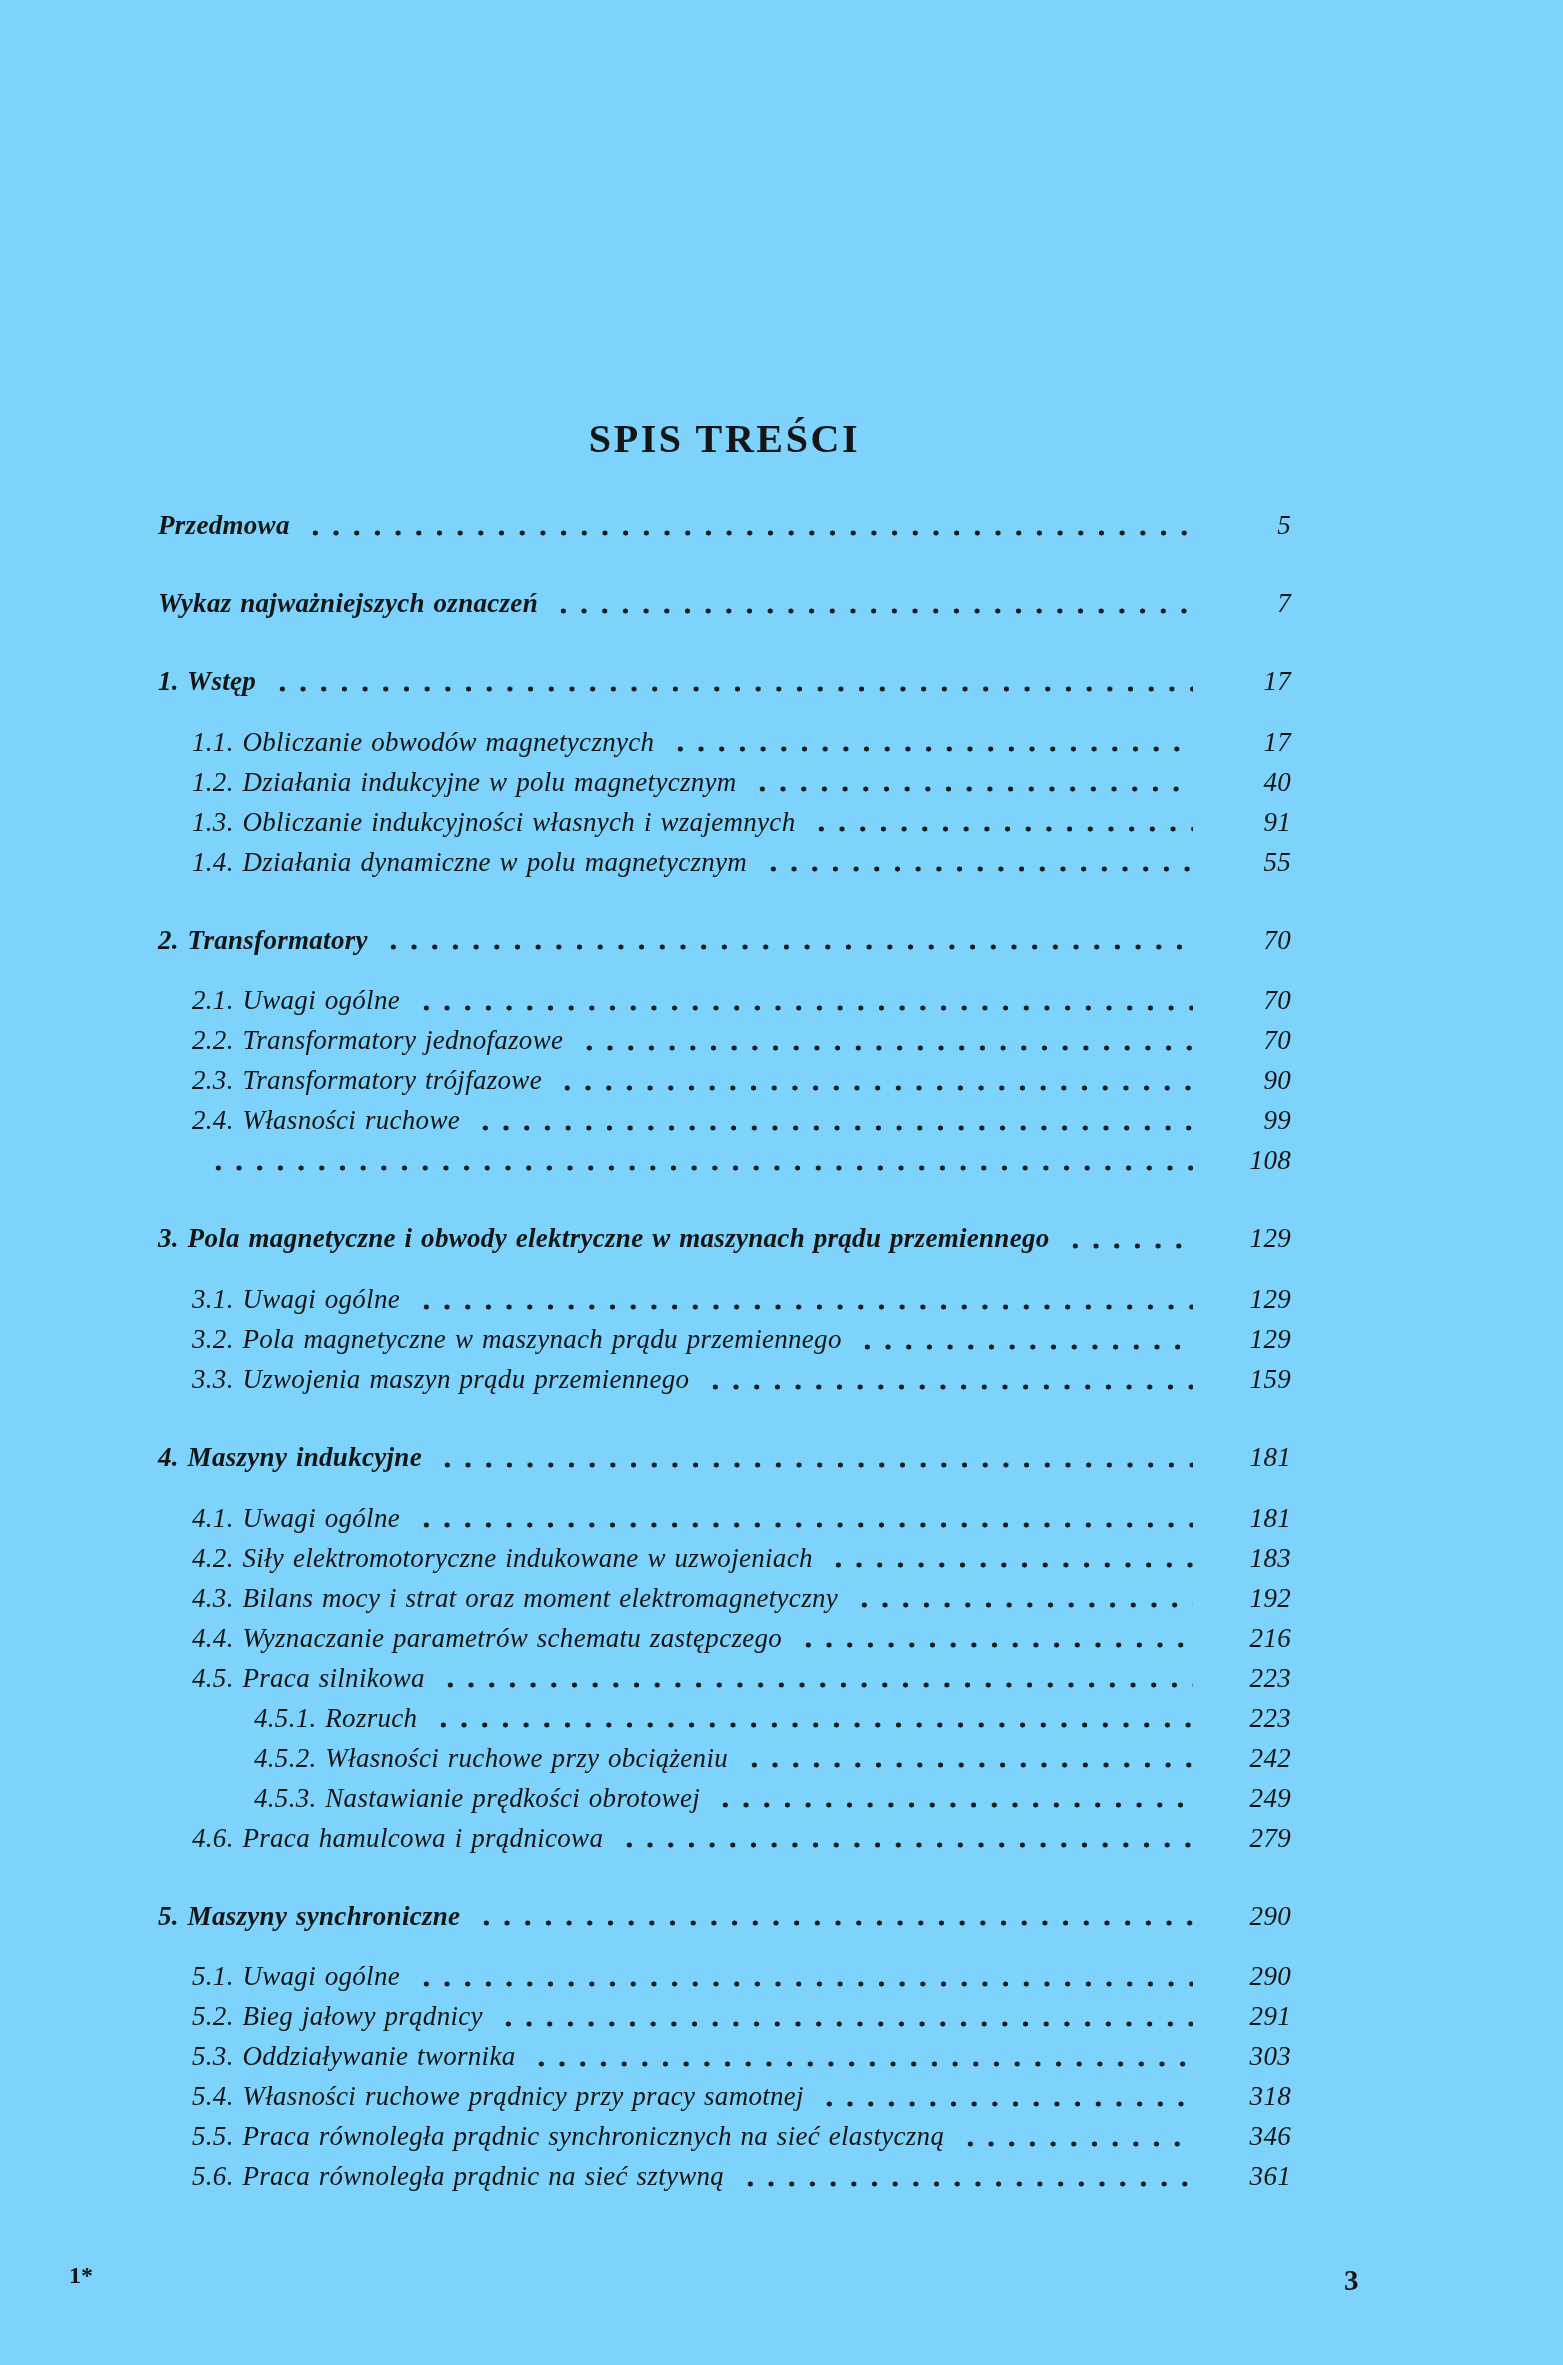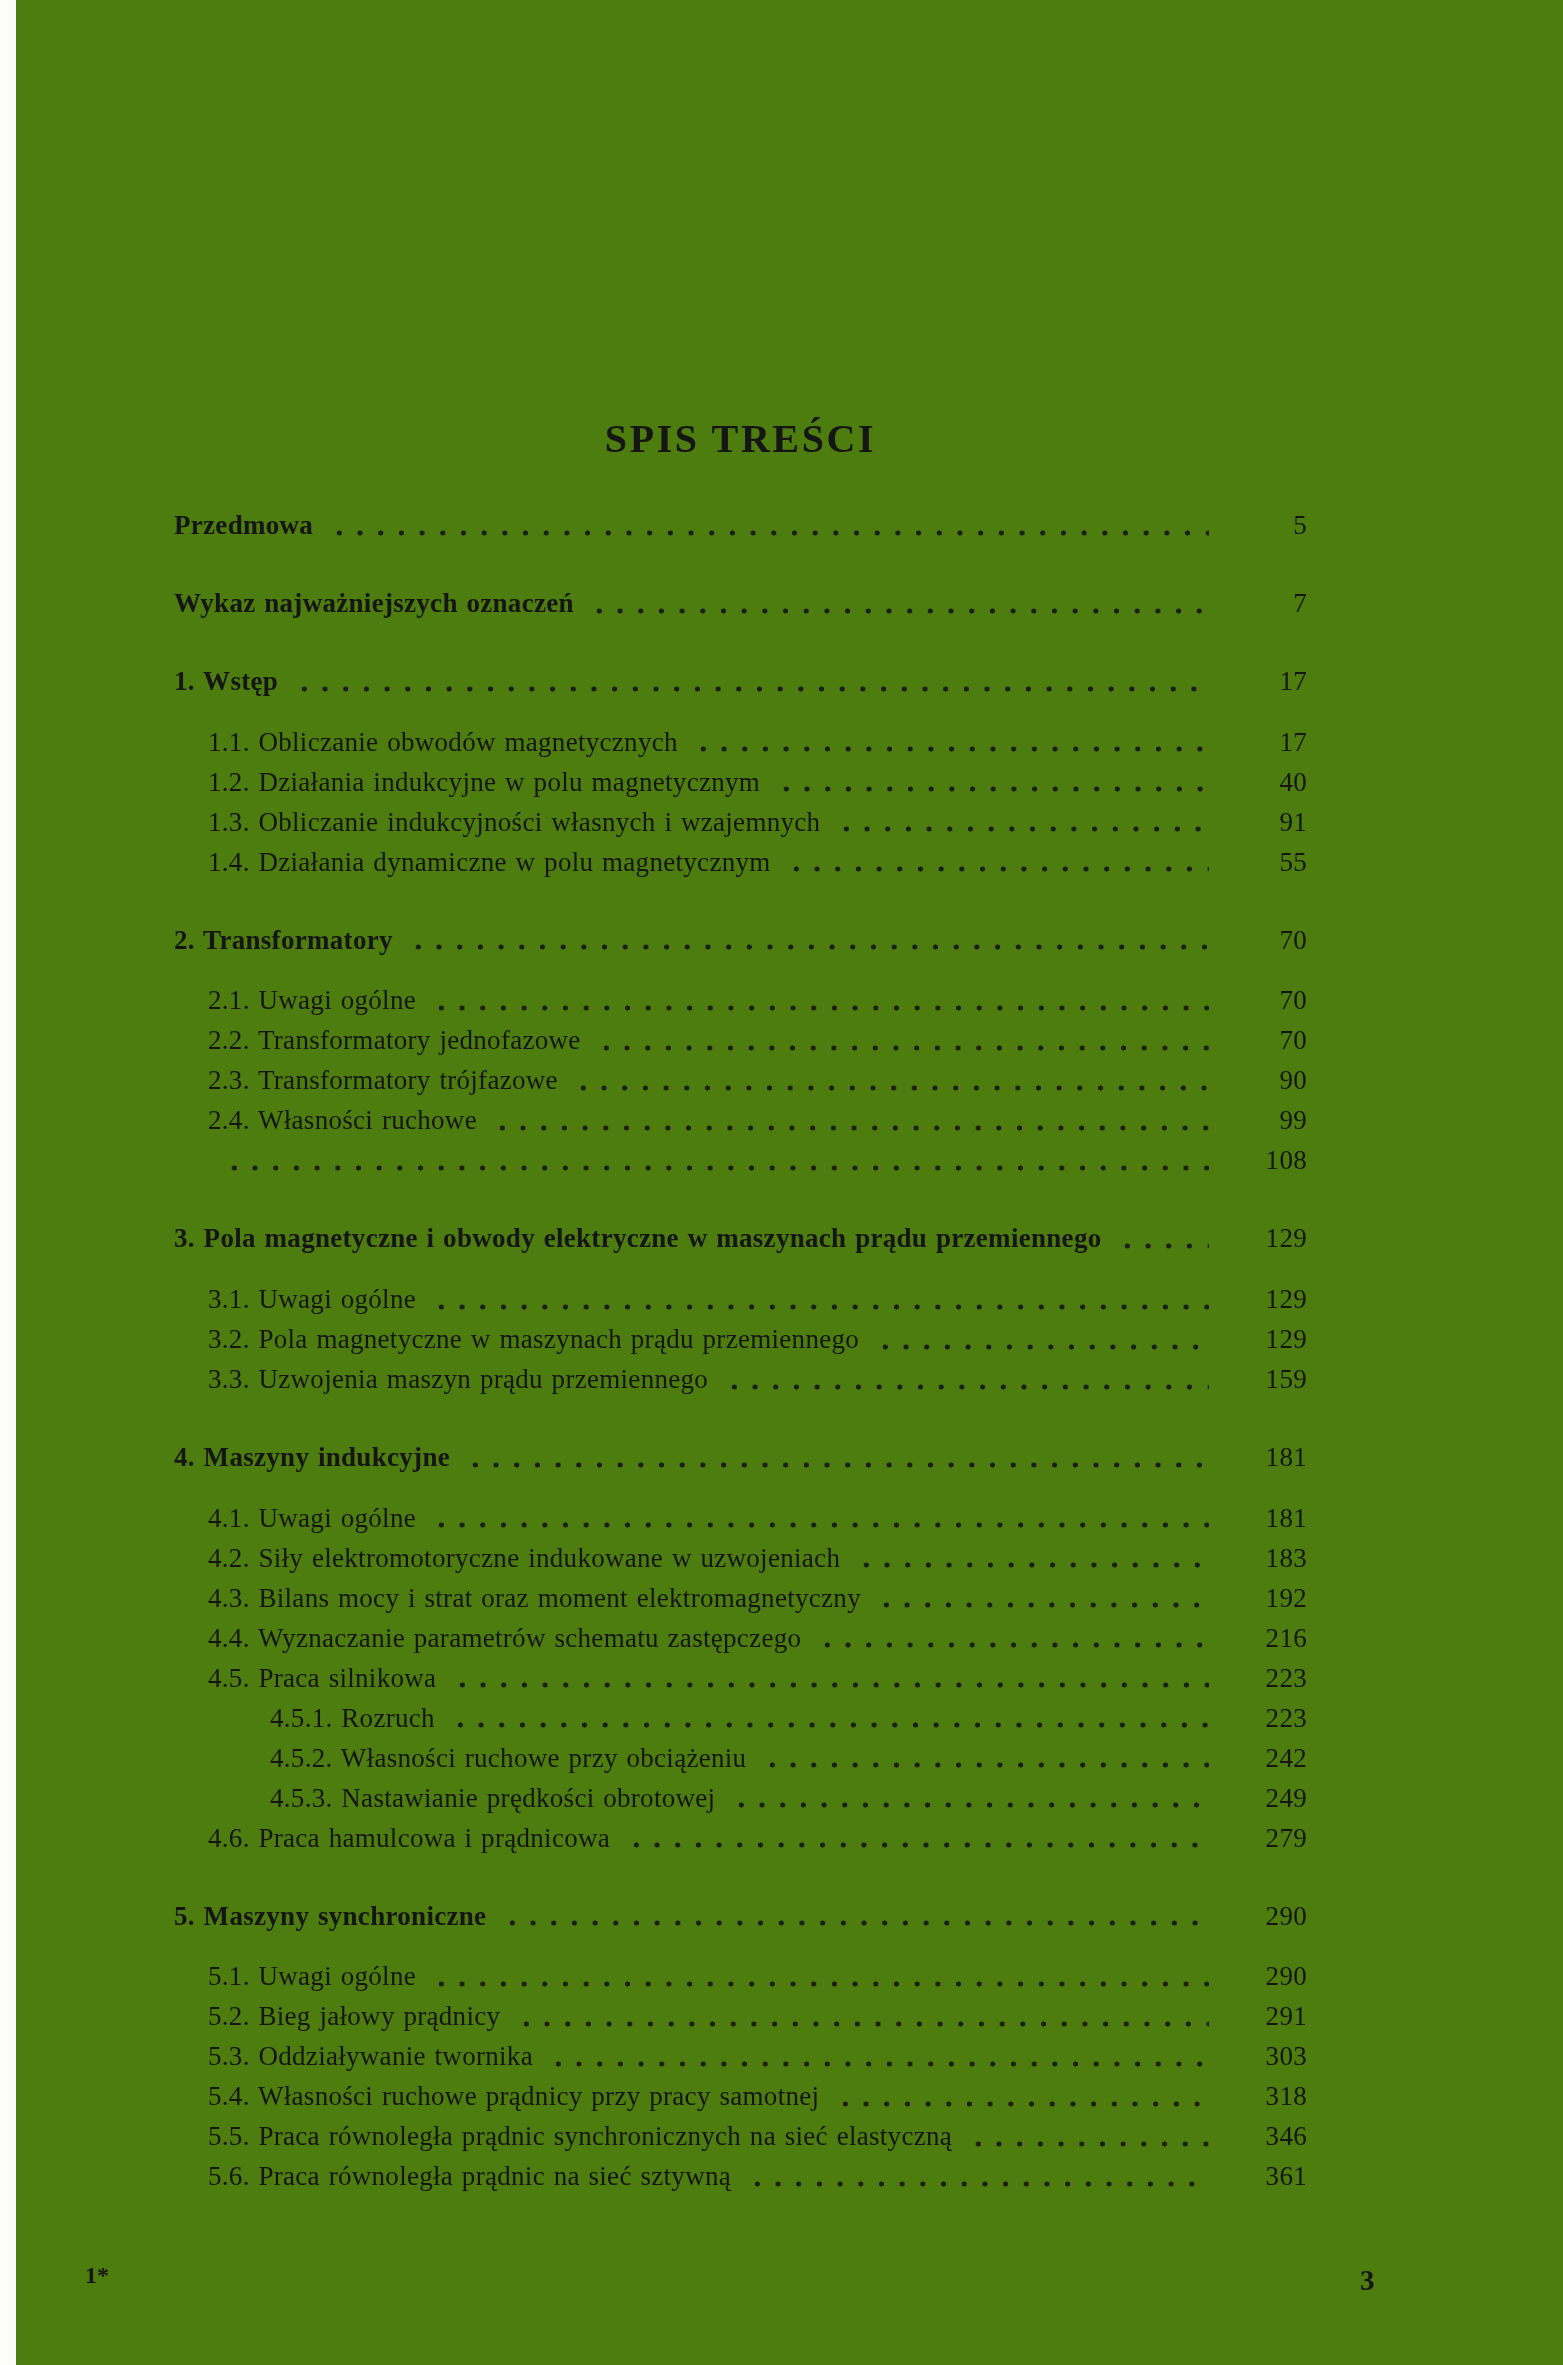--- a/index.html
+++ b/index.html
@@ -13,40 +13,40 @@
     position: relative;
     background: #fcfcfa;
     color: #151515;
     font-family: "Liberation Serif", serif;
     overflow: hidden;
   }
 
   .scan-page {
     position: absolute;
     inset: 0;
-    background: #4d7c0f;
-    margin-left: 16px;
+    background: #7dd3fc;
   }
 
   .page-title {
     position: absolute;
     top: 415px;
     left: 158px;
     width: 1133px;
     text-align: center;
     font-size: 40px;
     font-weight: bold;
     letter-spacing: 2.6px;
   }
 
   .toc-list {
     position: absolute;
     top: 505px;
     left: 158px;
     width: 1133px;
+    font-style: italic;
   }
 
   .toc-row {
     display: flex;
     align-items: baseline;
     font-size: 27px;
     line-height: 40px;
     letter-spacing: 0.3px;
     word-spacing: 1.7px;
     white-space: nowrap;

